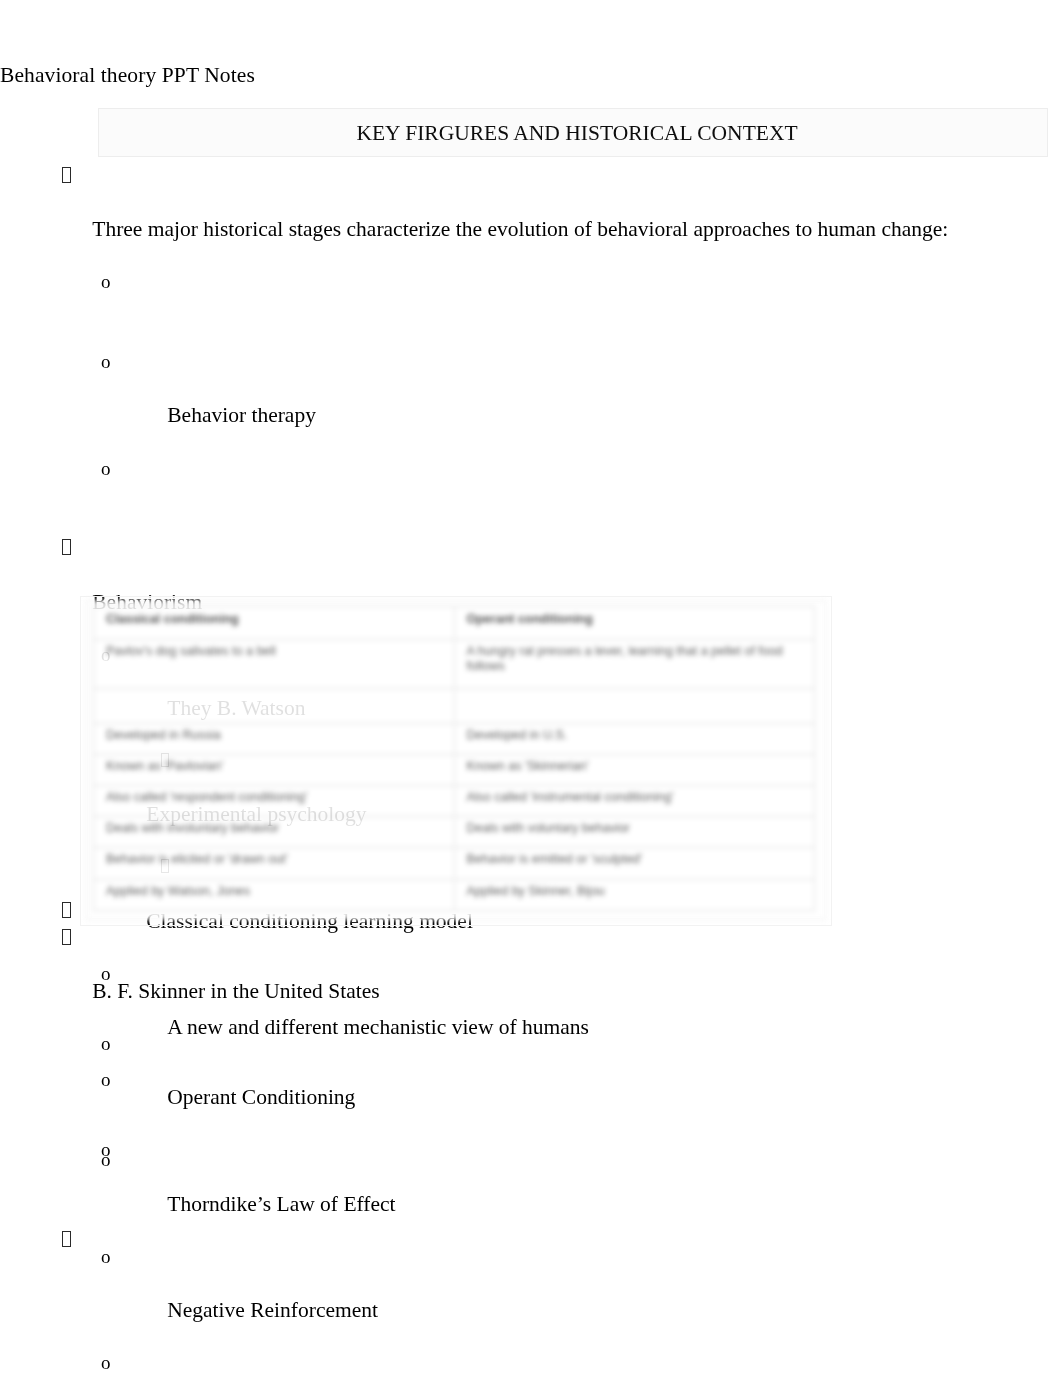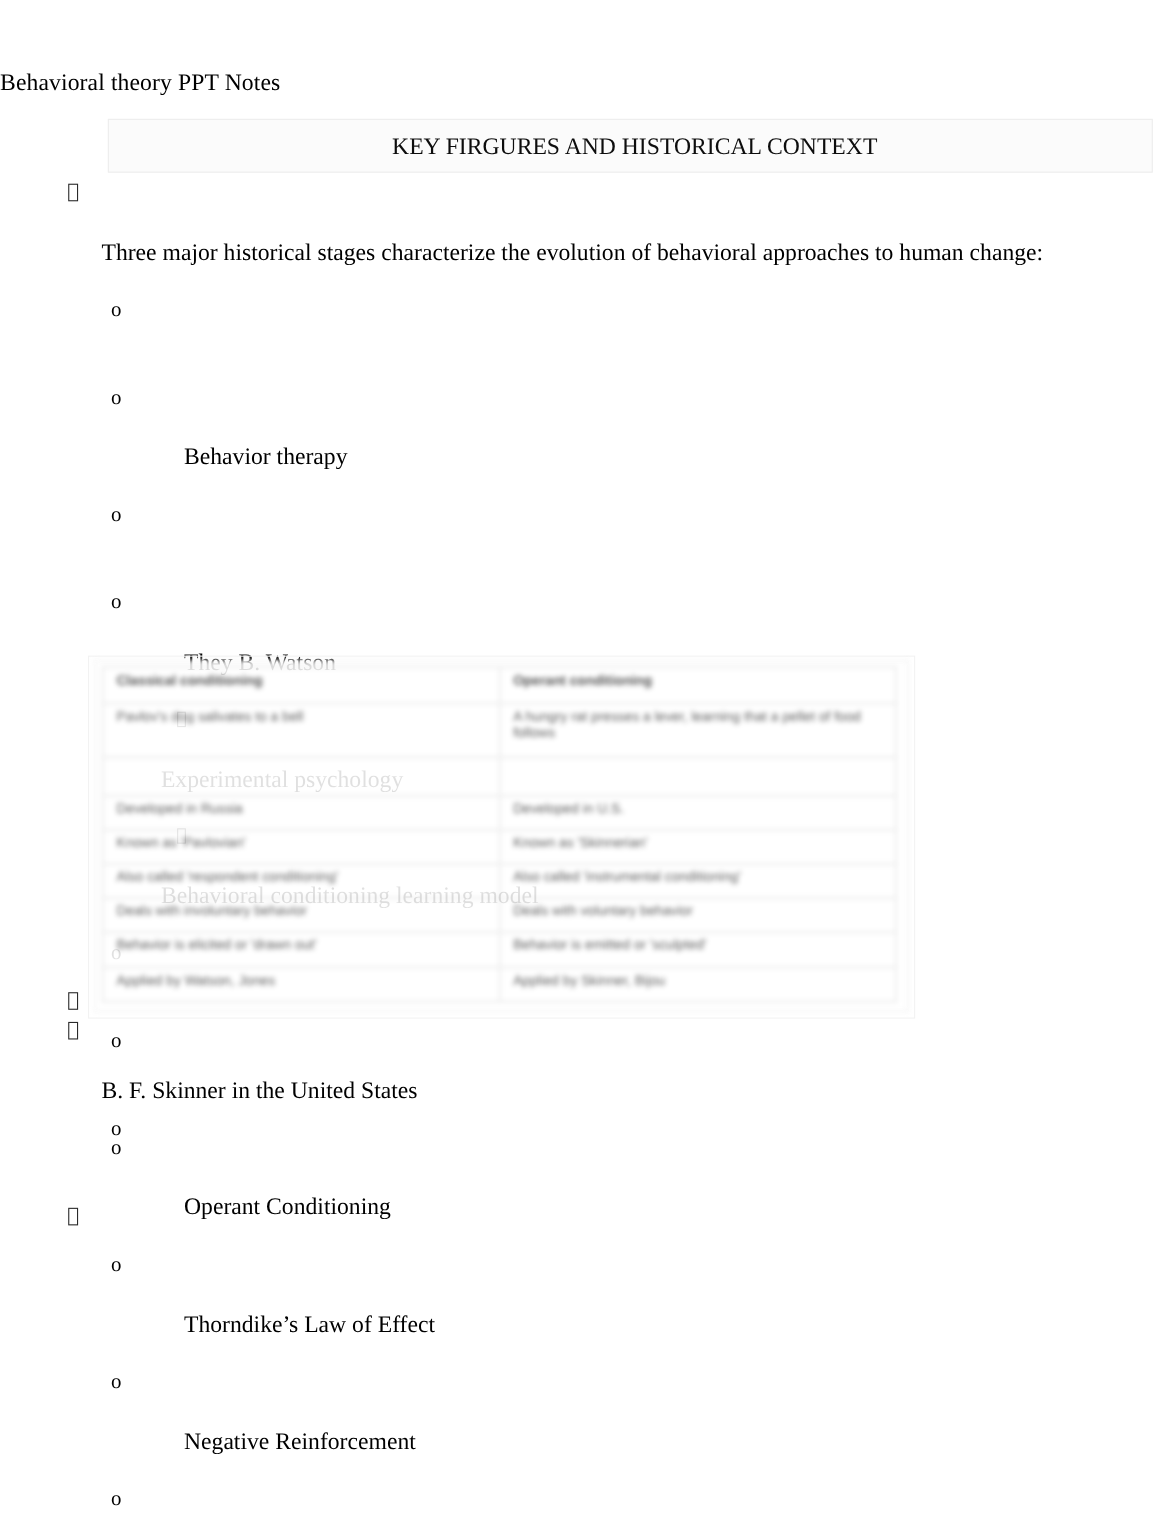--- a/index.html
+++ b/index.html
@@ -207,38 +207,43 @@
 
     <div class="li lvl2">
       <span class="bullet-o">o</span>
       <span class="text">Behavior therapy</span>
     </div>
 
     <div class="li lvl2">
       <span class="bullet-o">o</span>
     </div>
 
+    <div class="li lvl1">
+      <span class="bullet"></span>
+      <span class="text">Behaviorism</span>
+    </div>
 
     <div class="li lvl2">
       <span class="bullet-o">o</span>
       <span class="text">They B. Watson</span>
     </div>
 
     <div class="li lvl3">
       <span class="bullet"></span>
       <span class="text">Experimental psychology</span>
     </div>
 
     <div class="li lvl3">
       <span class="bullet"></span>
-      <span class="text">Behavioral conditioning learning model</span>
-    </div>
-
-    <div class="li lvl2">
-      <span class="bullet-o">o</span>
+      <span class="text">Classical conditioning learning model</span>
+    </div>
+
+    <div class="li lvl2">
+      <span class="bullet-o">o</span>
+      <span class="text">A new and different mechanistic view of humans</span>
     </div>
 
     <div class="li lvl2">
       <span class="bullet-o">o</span>
     </div>
 
     <div class="li lvl2">
       <span class="bullet-o">o</span>
     </div>
 

